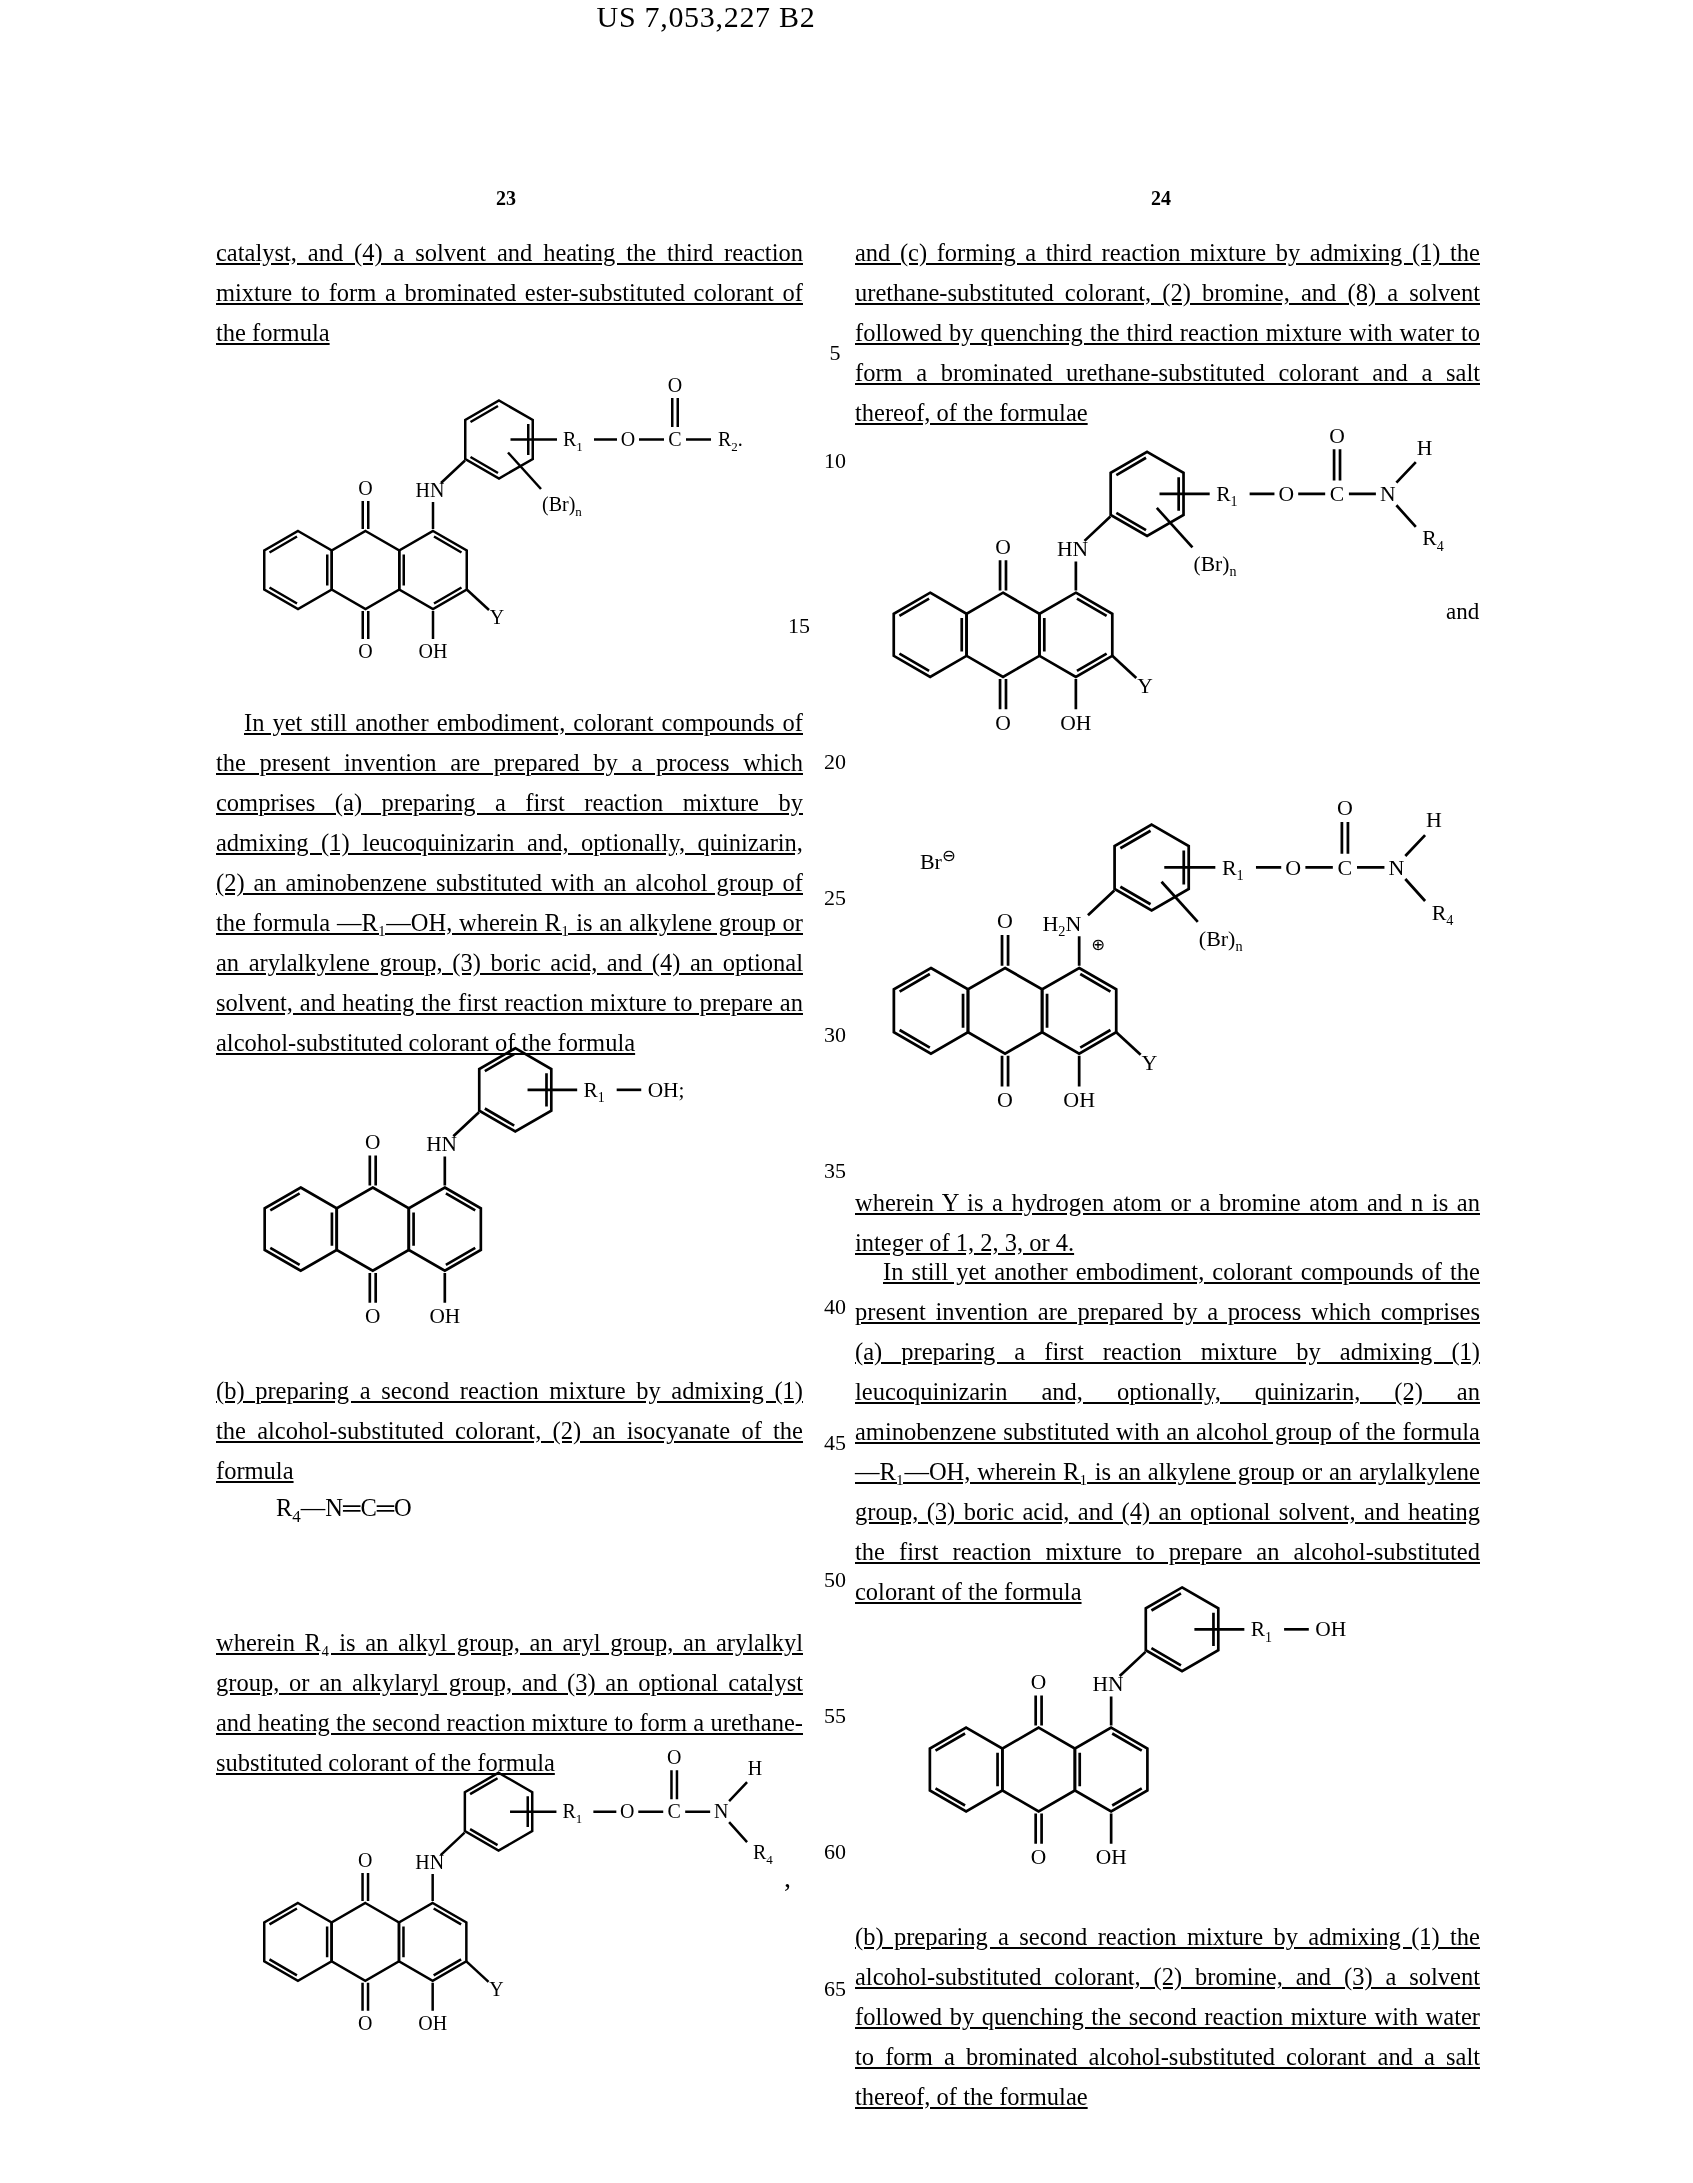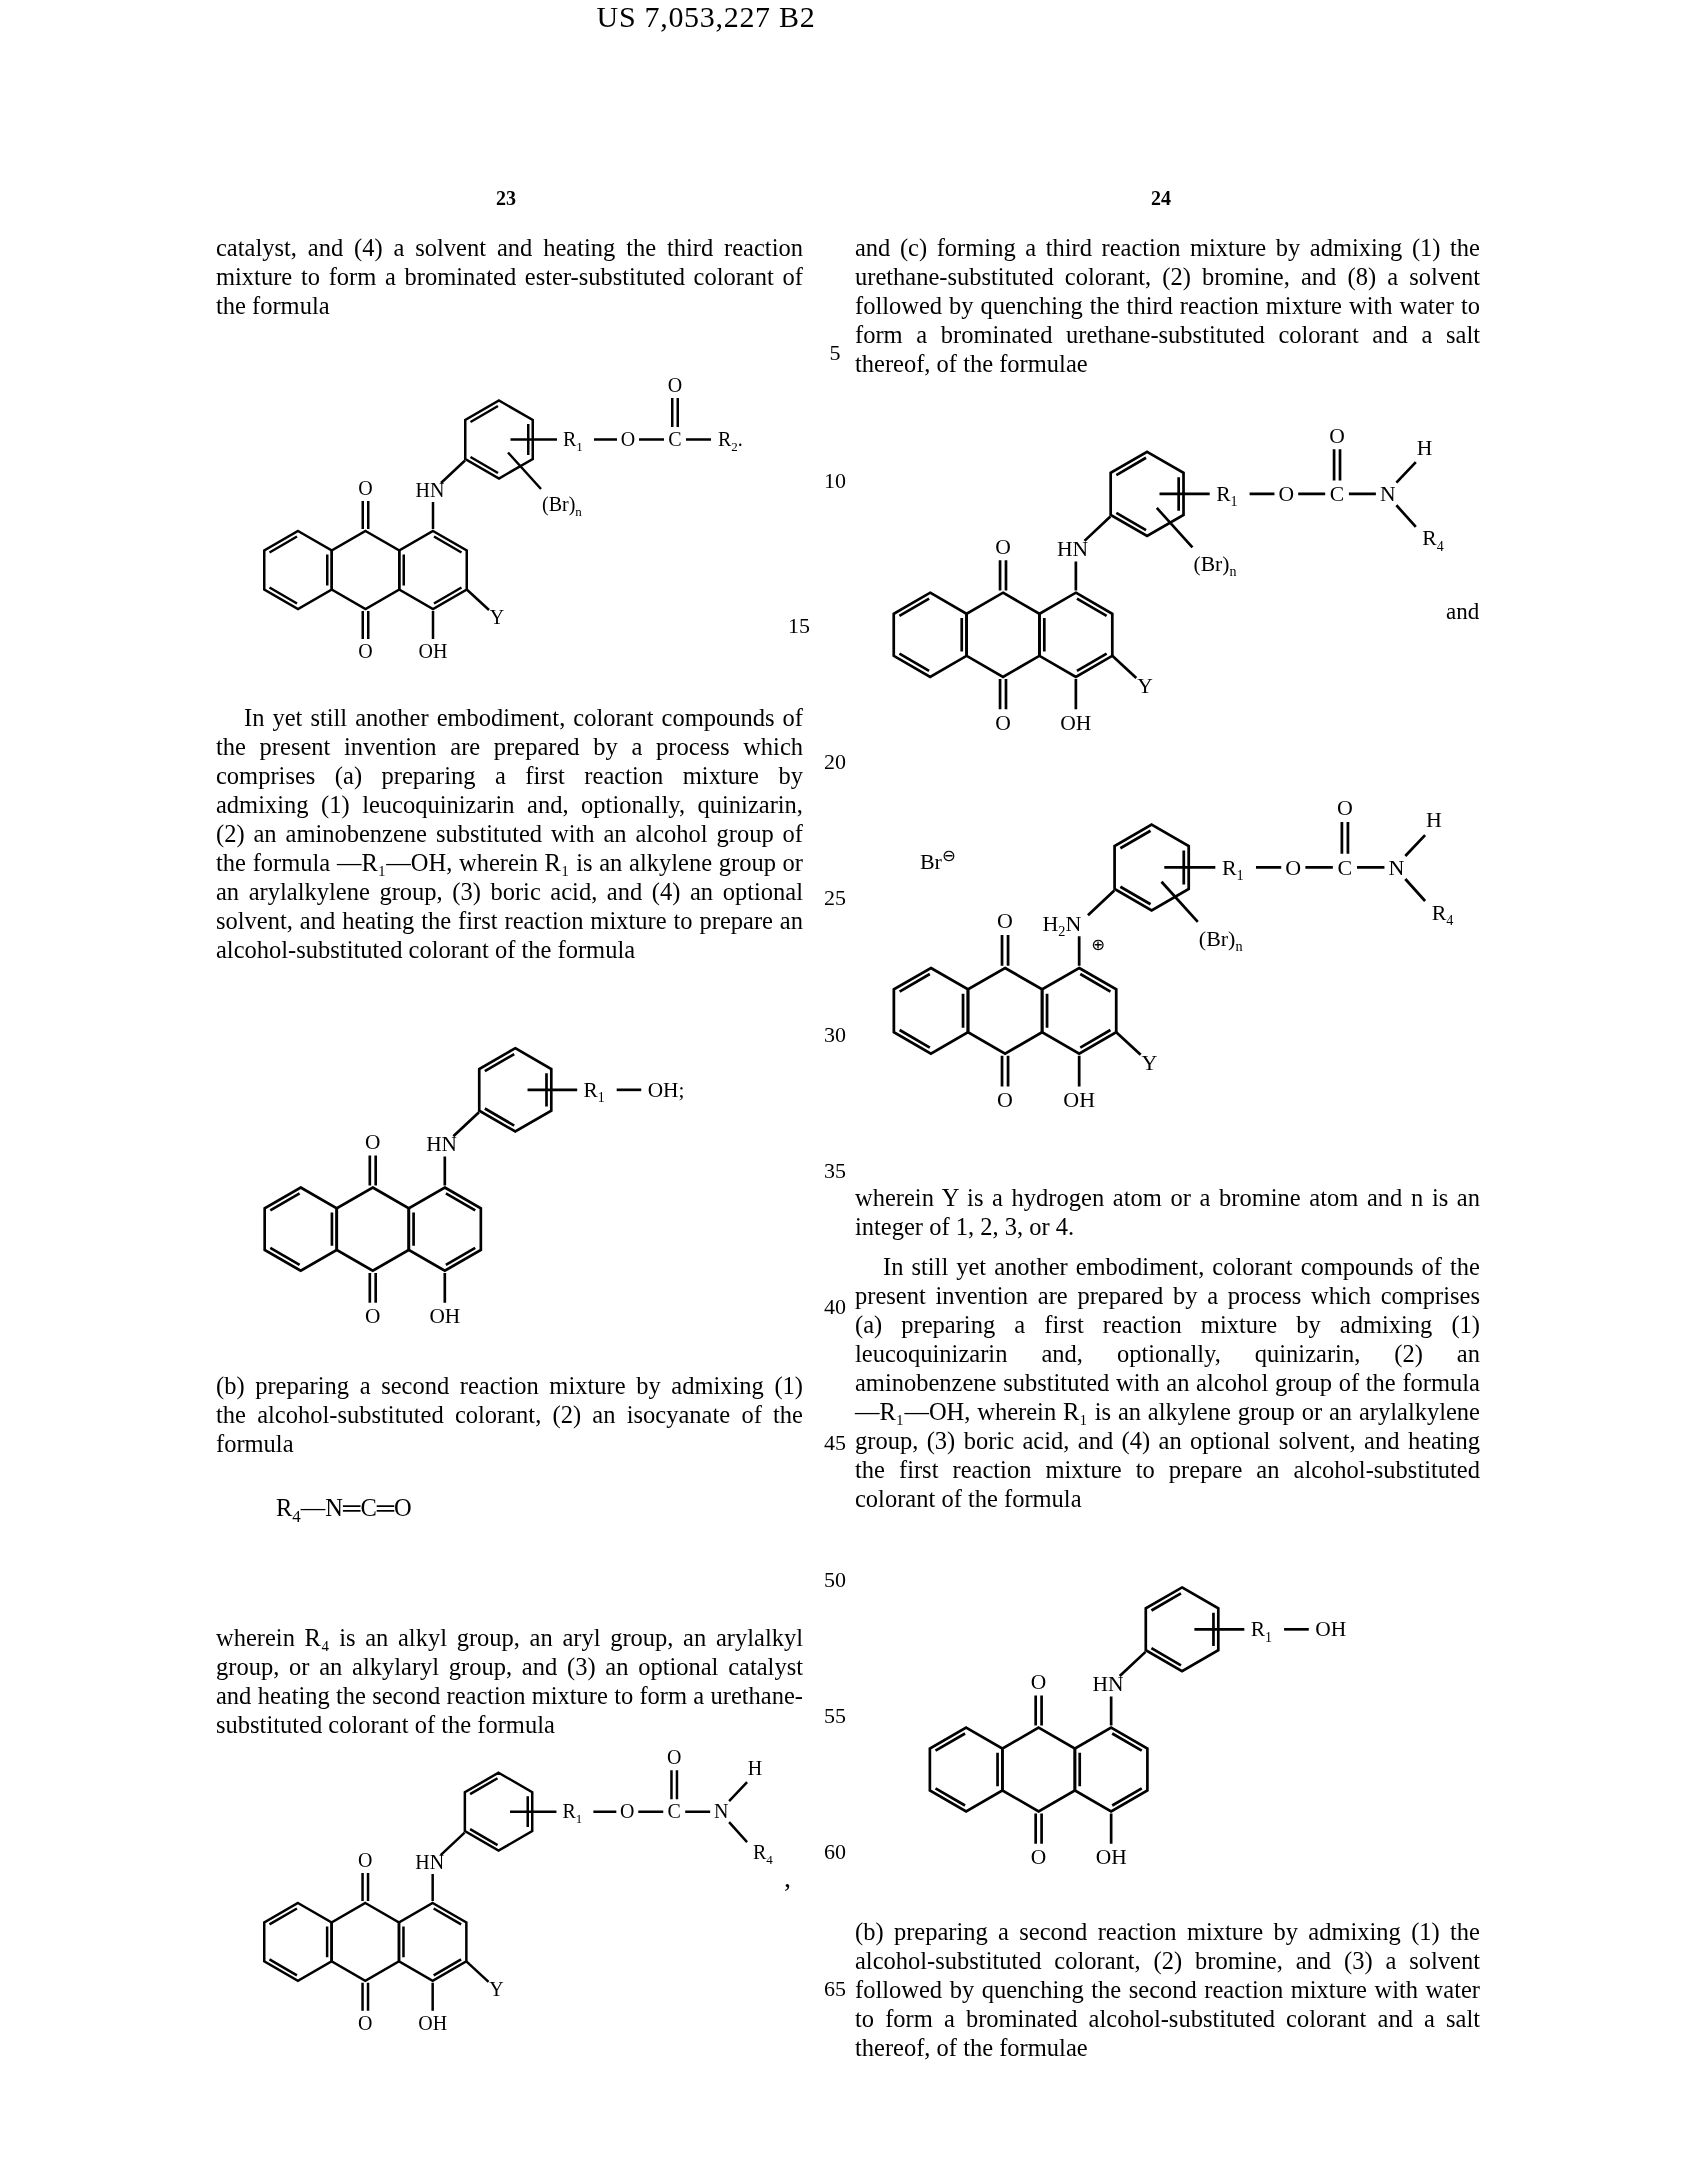--- a/index.html
+++ b/index.html
@@ -1,21 +1,21 @@
 <!DOCTYPE html>
 <html style="font-size:10.6px"><head>
 <meta charset="utf-8">
 <style>
   html,body{margin:0;padding:0;}
   body{width:1694px;height:2183px;position:relative;background:#ffffff;color:#000;
        font-family:"Liberation Serif","DejaVu Serif",serif;}
   .abs{position:absolute;}
   .hdr{font-size:30px;letter-spacing:0.7px;}
   .colnum{font-size:20px;font-weight:bold;}
-  .para{font-size:24.5px;line-height:29px;text-align:justify;}
+  .para{font-size:24.5px;line-height:40px;text-align:justify;text-decoration:underline;}
   .para.indent{text-indent:28px;}
   .linenum{font-size:22px;width:46px;text-align:center;color:#000;}
   .formula-inline{font-size:24.5px;font-family:"Liberation Serif","DejaVu Sans",serif;}
   sub{font-size:17px;}
   .struct svg{display:block;}
   .bond{stroke:#000;stroke-width:5;fill:none;}
   .lbl{font-family:"Liberation Serif","DejaVu Serif",serif;font-size:40px;fill:#000;}
   .sub-t{font-size:26px;}
   .sym{font-family:"DejaVu Sans",sans-serif;font-size:30px;}
   .comma-big{font-size:28px;}
@@ -59,21 +59,21 @@
       <path d="M672,157 L718,157 M762,157 L812,157 M828.5,132 L828.5,74 M839.5,132 L839.5,74 M856,157 L906,157 M944,136 L980,98 M944,178 L980,218"></path>
     </g>
   </defs>
 </svg>
 
 <div class="abs hdr" style="left:0;top:140;width:1412px;text-align:center;">US 7,053,227 B2</div>
 <div class="abs colnum" style="left:473px;top:187px;width:66px;text-align:center;">23</div>
 <div class="abs colnum" style="left:1128px;top:187px;width:66px;text-align:center;">24</div>
 
 <div class="abs linenum" style="left:812px;top:340px;">5</div>
-<div class="abs linenum" style="left:812px;top:468px;">10</div>
+<div class="abs linenum" style="left:812px;top:448px;">10</div>
 <div class="abs linenum" style="left:776px;top:613px;">15</div>
 <div class="abs linenum" style="left:812px;top:749px;">20</div>
 <div class="abs linenum" style="left:812px;top:885px;">25</div>
 <div class="abs linenum" style="left:812px;top:1022px;">30</div>
 <div class="abs linenum" style="left:812px;top:1158px;">35</div>
 <div class="abs linenum" style="left:812px;top:1294px;">40</div>
 <div class="abs linenum" style="left:812px;top:1430px;">45</div>
 <div class="abs linenum" style="left:812px;top:1567px;">50</div>
 <div class="abs linenum" style="left:812px;top:1703px;">55</div>
 <div class="abs linenum" style="left:812px;top:1839px;">60</div>

